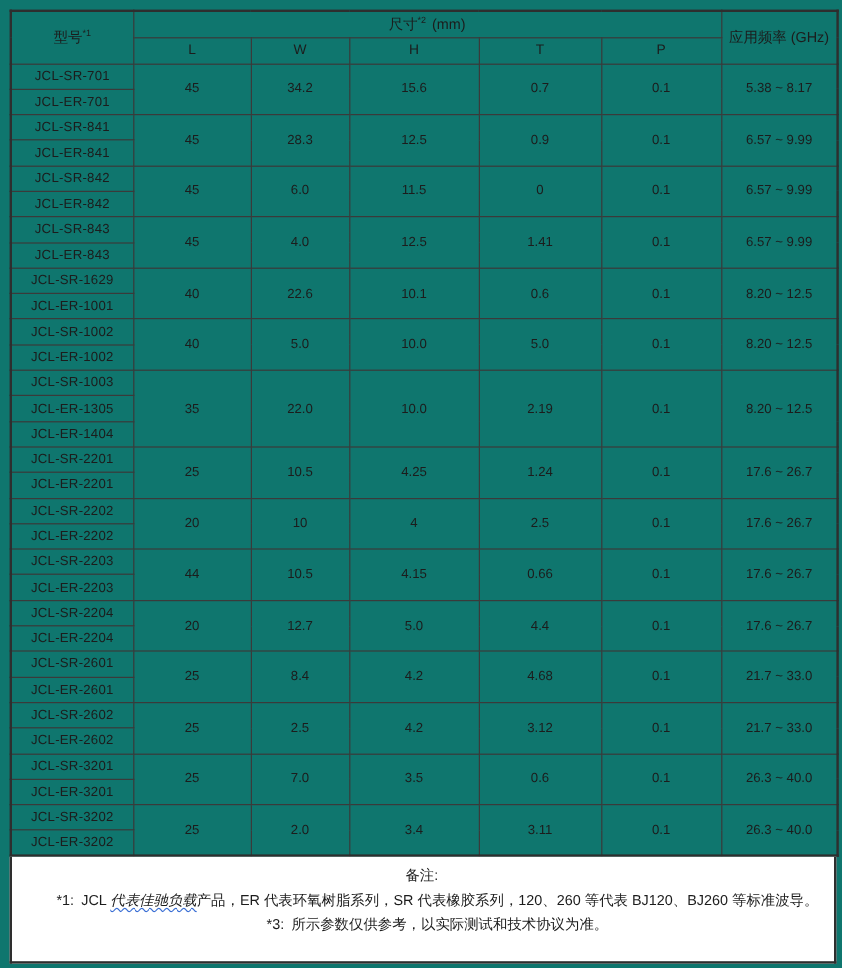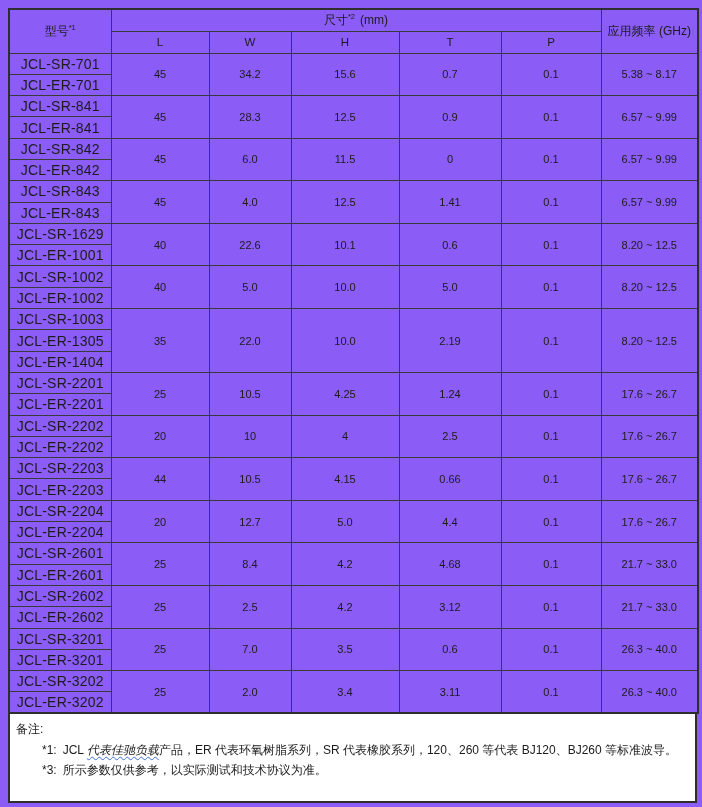--- a/index.html
+++ b/index.html
@@ -3,21 +3,21 @@
 <meta charset="utf-8">
 <style>
   * { box-sizing: border-box; margin: 0; padding: 0; }
   html, body { background: #ffffff; }
   body {
     width: 702px; height: 807px;
     font-family: "Liberation Sans", "DejaVu Sans", sans-serif;
     color: #1c1c1c;
     overflow: hidden;
   }
-  .sheet { position: relative; width: 702px; height: 807px; background: #8b5cf6; padding: 8px 0 0 8px; }
+  .sheet { position: relative; width: 702px; height: 807px; background: #0f766e; padding: 8px 0 0 8px; }
 
   table.spec {
     border-collapse: collapse;
     table-layout: fixed;
     width: 689px;
     border: 2px solid #2e2e2e;
   }
   .spec th, .spec td {
     border: 1px solid #3a3a3a;
     text-align: center;
@@ -25,33 +25,34 @@
     font-weight: normal;
     padding: 0;
     overflow: hidden;
     white-space: nowrap;
   }
   .spec thead tr { height: 22px; }
   .spec thead th { font-size: 12px; }
   .spec thead th.dim-th { font-size: 11.5px; }
   .spec tbody tr { height: 21.3px; }
   .spec tbody td { font-size: 11px; }
-  .spec td.model-cell { font-size: 14px; letter-spacing: 0.2px; }
+  .spec td.model-cell { font-size: 11px; letter-spacing: 0.2px; }
   sup.hdr-sup { font-size: 7.5px; vertical-align: super; line-height: 0; }
   .unit { margin-left: 5px; }
 
   .notes {
     width: 689px;
     border: 2px solid #2e2e2e;
     border-top: none;
     background: #fff;
     font-size: 12px;
     line-height: 20.5px;
     padding: 5px 8px 6px 6px;
     height: 89px;
+    text-align: center;
   }
   .note-line { padding-left: 26px; white-space: nowrap; }
   .note-label { margin-right: 6px; }
   .wavy {
     text-decoration: underline wavy #3b6fd4;
     text-decoration-thickness: 1px;
     text-underline-offset: 2px;
     text-decoration-skip-ink: none;
     font-style: italic;
   }

